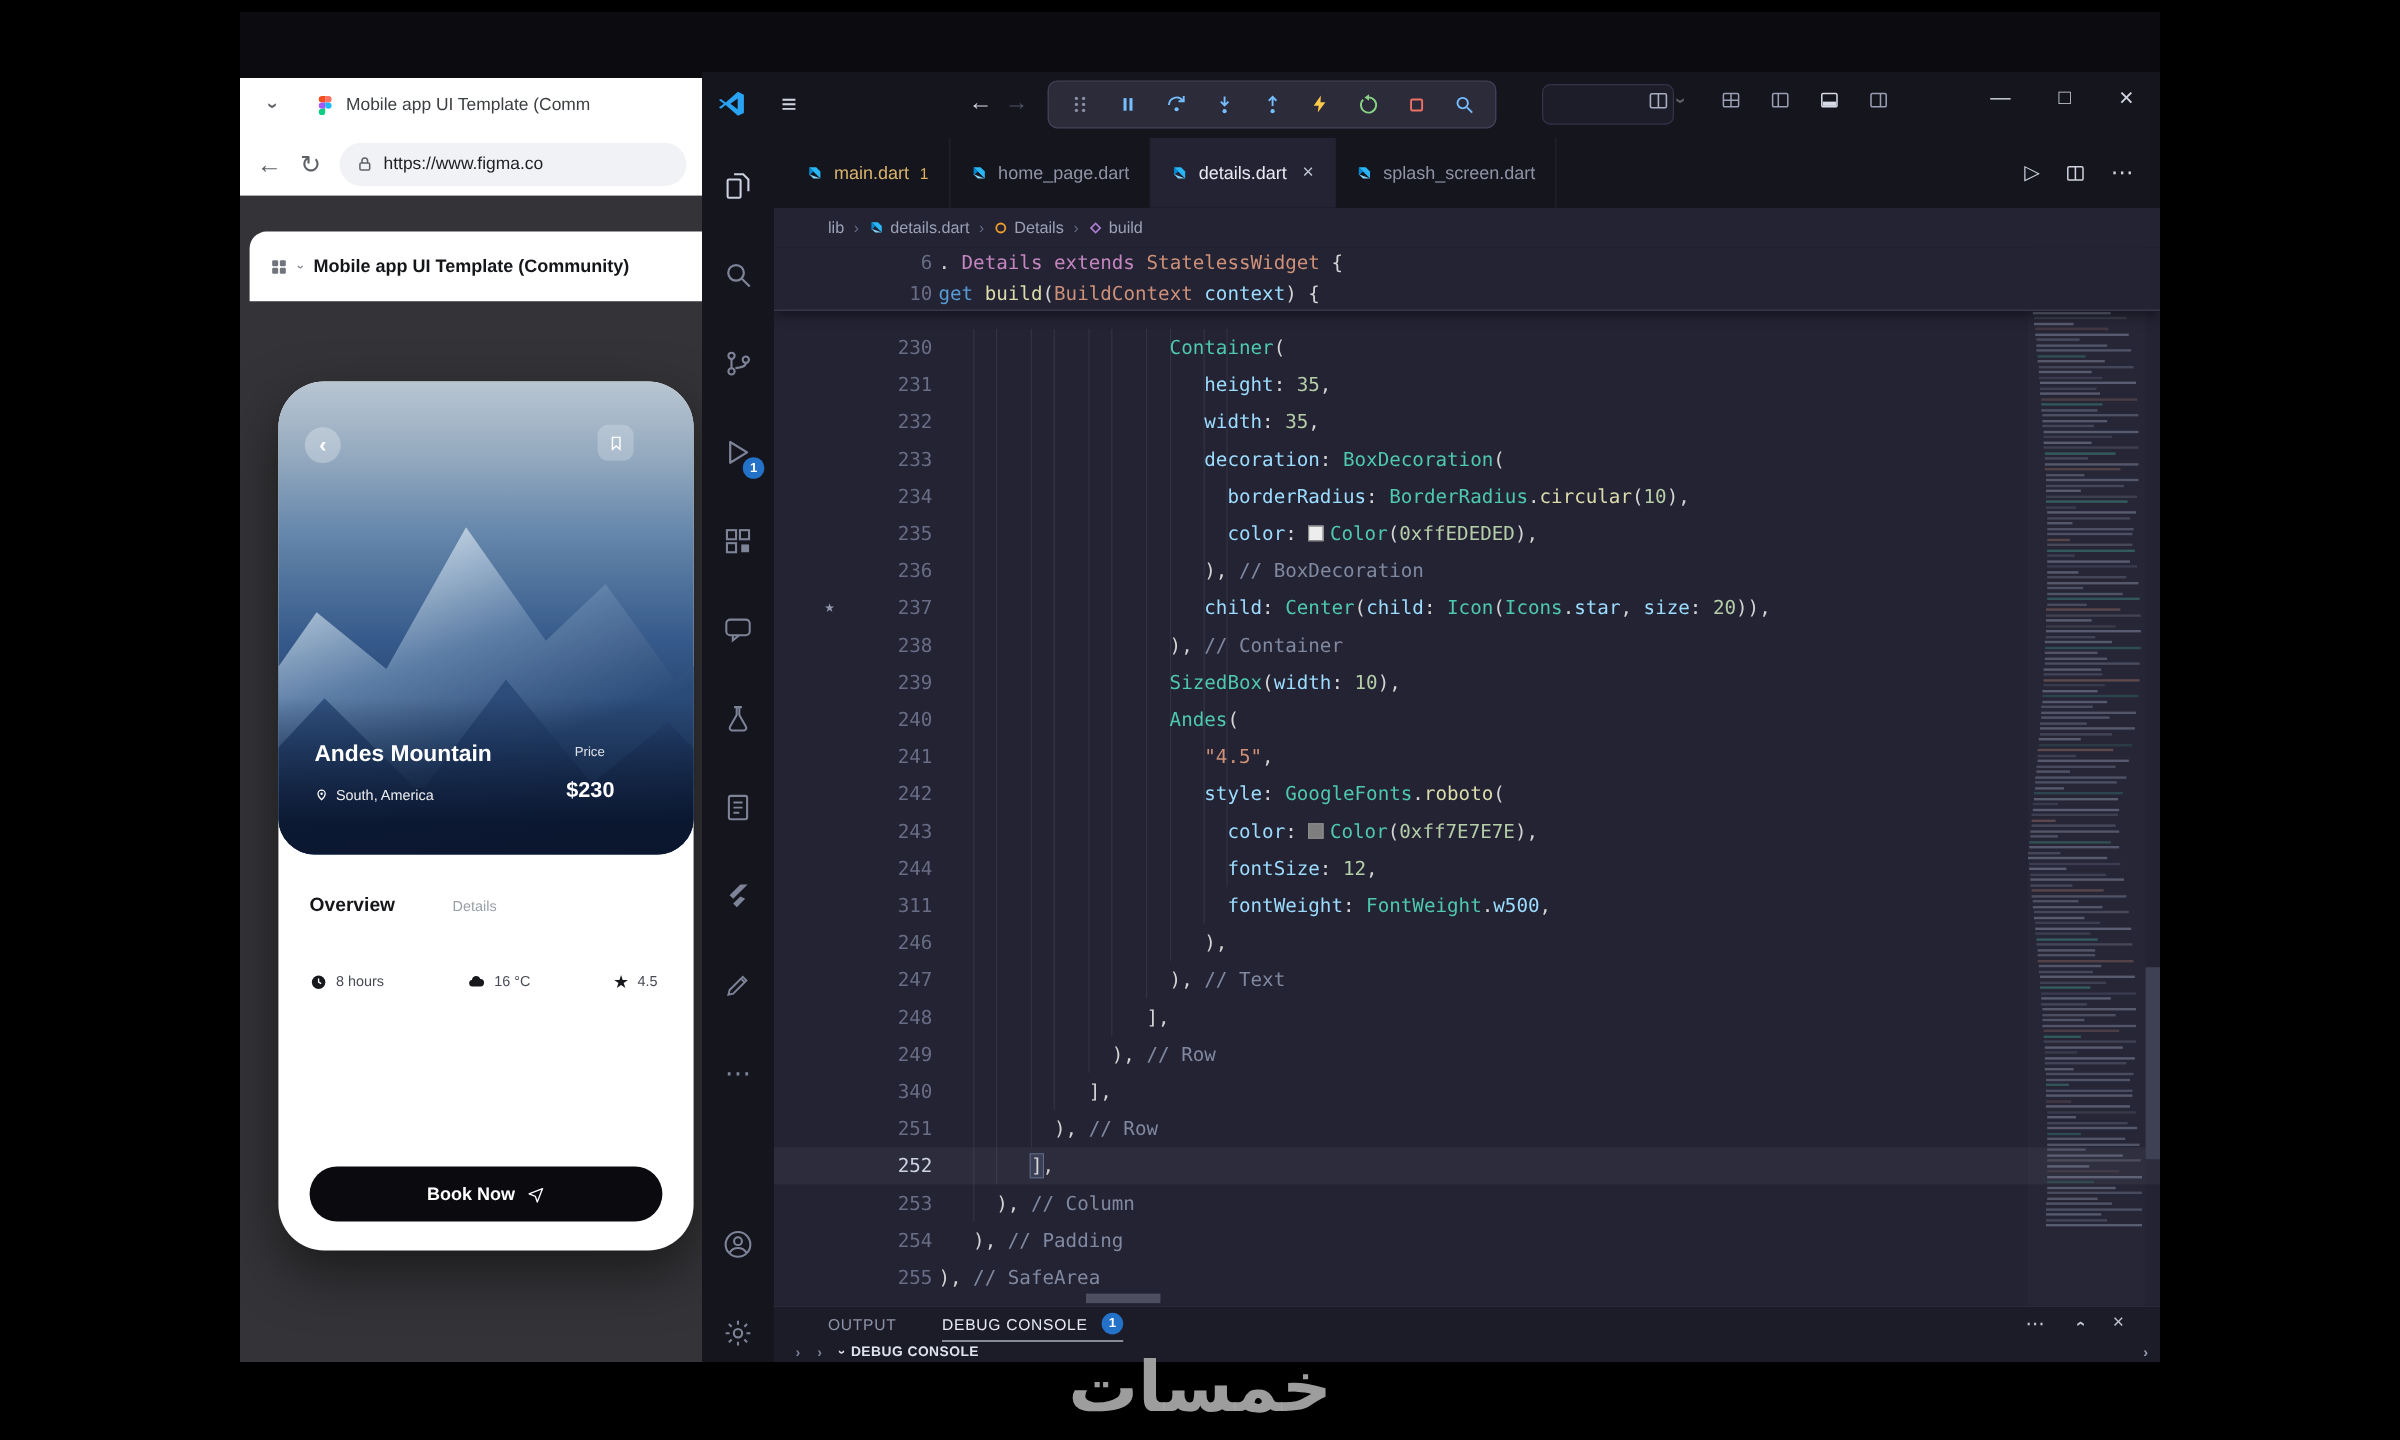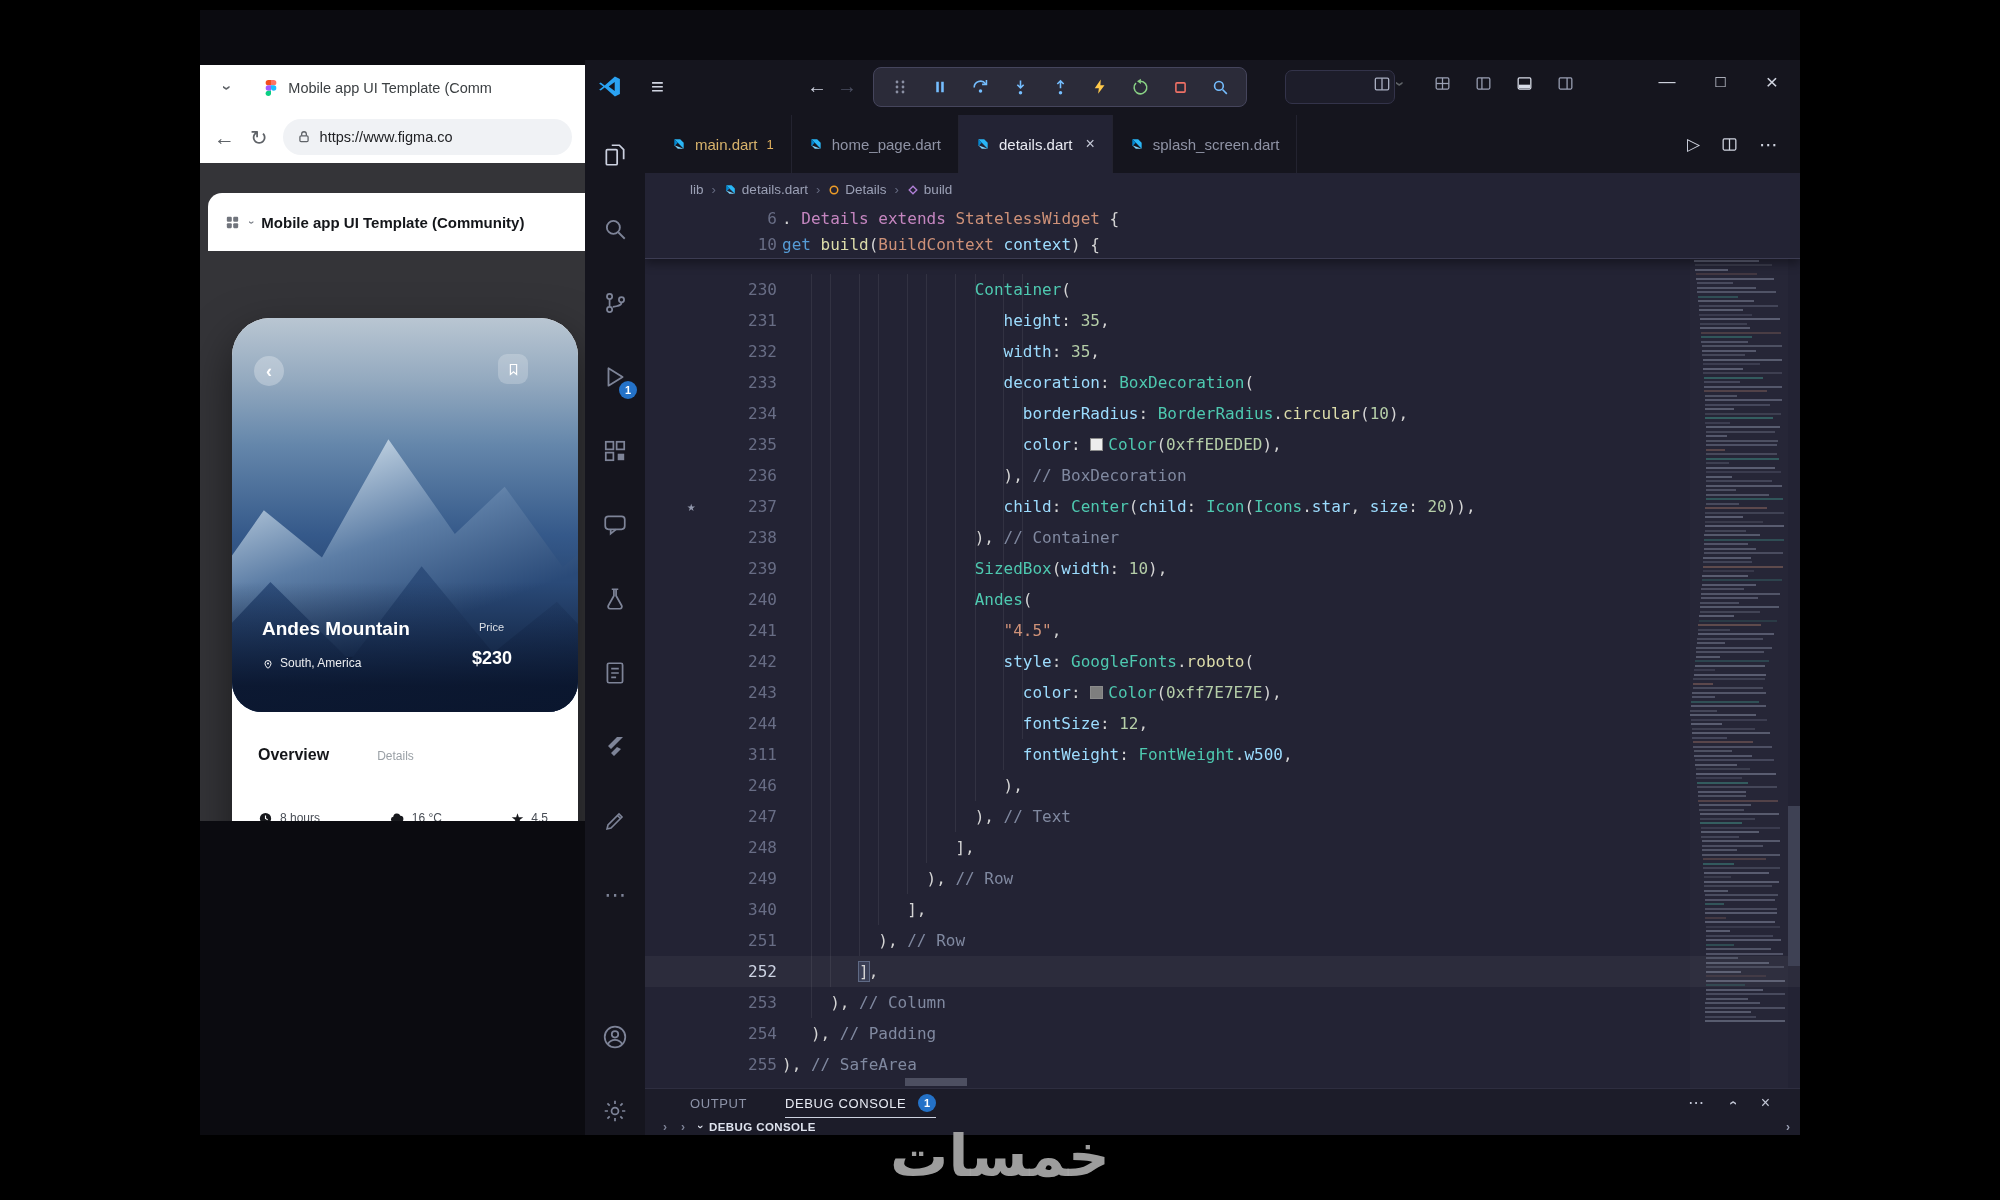--- a/index.html
+++ b/index.html
@@ -3,21 +3,21 @@
 <meta charset="utf-8">
 <style>
   * { margin:0; padding:0; box-sizing:border-box; }
   html,body { width:2000px; height:1200px; background:#000; overflow:hidden;
     font-family:"Liberation Sans","DejaVu Sans",sans-serif; }
   .stage { position:absolute; inset:0; }
   .frame { position:absolute; left:200px; top:10px; width:1600px; height:1125px;
     background:#0b0b10; overflow:hidden; }
 
   
-  .browser { position:absolute; left:0; top:55px; width:386px; height:756px; background:#fff; }
+  .browser { position:absolute; left:0; top:55px; width:386px; height:1070px; background:#fff; }
   .b-tabstrip { height:46px; background:#fff; display:flex; align-items:center; padding-left:24px; }
   .chev { display:inline-block; transform:rotate(90deg); font-weight:bold; color:#5f6368; font-size:16px; }
   .b-tab { display:flex; align-items:center; gap:9px; margin-left:34px; overflow:hidden; white-space:nowrap; }
   .b-tab-label { font-size:14.5px; color:#3c4043; }
   .b-toolbar { height:52px; display:flex; align-items:center; padding:0 14px; gap:15px; background:#fff; }
   .b-nav { font-size:21px; color:#5f6368; line-height:1; }
   .b-address { flex:1; height:36px; background:#f0f2f5; border-radius:18px; display:flex; align-items:center; gap:9px; padding:0 14px; overflow:hidden; }
   .b-url { font-size:14.5px; color:#202124; white-space:nowrap; }
   .b-content { position:absolute; left:0; top:98px; right:0; bottom:0; background:#343438; overflow:hidden; }
   .figma-header { margin:30px 0 0 8px; height:58px; background:#fff; border-radius:14px 0 0 0;
@@ -40,21 +40,21 @@
   .ph-shade { position:absolute; left:0; right:0; bottom:0; height:130px;
     background:linear-gradient(180deg,rgba(8,18,40,0) 0%,rgba(8,18,40,.85) 80%); }
   .ph-back { position:absolute; left:22px; top:38px; width:30px; height:30px; border-radius:50%;
     background:rgba(255,255,255,.28); color:#fff; display:flex; align-items:center; justify-content:center;
     font-size:18px; font-weight:bold; }
   .ph-bookmark { position:absolute; right:50px; top:36px; width:30px; height:30px; border-radius:9px;
     background:rgba(255,255,255,.22); display:flex; align-items:center; justify-content:center; }
   .ph-title { position:absolute; left:30px; top:300px; color:#fff; font-size:19px; font-weight:bold; }
   .ph-price-label { position:absolute; right:74px; top:303px; color:rgba(255,255,255,.85); font-size:11px;margin-left:48px; }
   .ph-loc { position:absolute; left:30px; top:338px; color:rgba(255,255,255,.92); font-size:12px;
-    display:flex; align-items:flex-end; gap:6px; }
+    display:flex; align-items:flex-start; gap:6px; }
   .ph-price { position:absolute; right:66px; top:330px; color:#fff; font-size:18px; font-weight:bold; }
   .ph-body { position:absolute; left:26px; right:26px; top:410px; bottom:0; }
   .ph-tabs { display:flex; align-items:baseline; gap:48px; margin-top:18px; }
   .ph-tab-active { font-size:16px; font-weight:bold; color:#15161a; }
   .ph-tab-idle { font-size:12px; color:#9aa0a6; }
   .ph-info { display:flex; justify-content:space-between; margin-top:46px; padding-right:4px; }
   .ph-info-item { display:flex; align-items:center; gap:7px; font-size:12px; color:#474c54; }
   .ph-star { color:#17181c; font-size:15px; line-height:1; }
   .ph-desc { margin-top:26px; font-size:11.5px; line-height:23px; color:#989ea8; }
   .ph-book { position:absolute; left:0; right:0; bottom:24px; height:46px; background:#0b0b0f; border-radius:26px;

